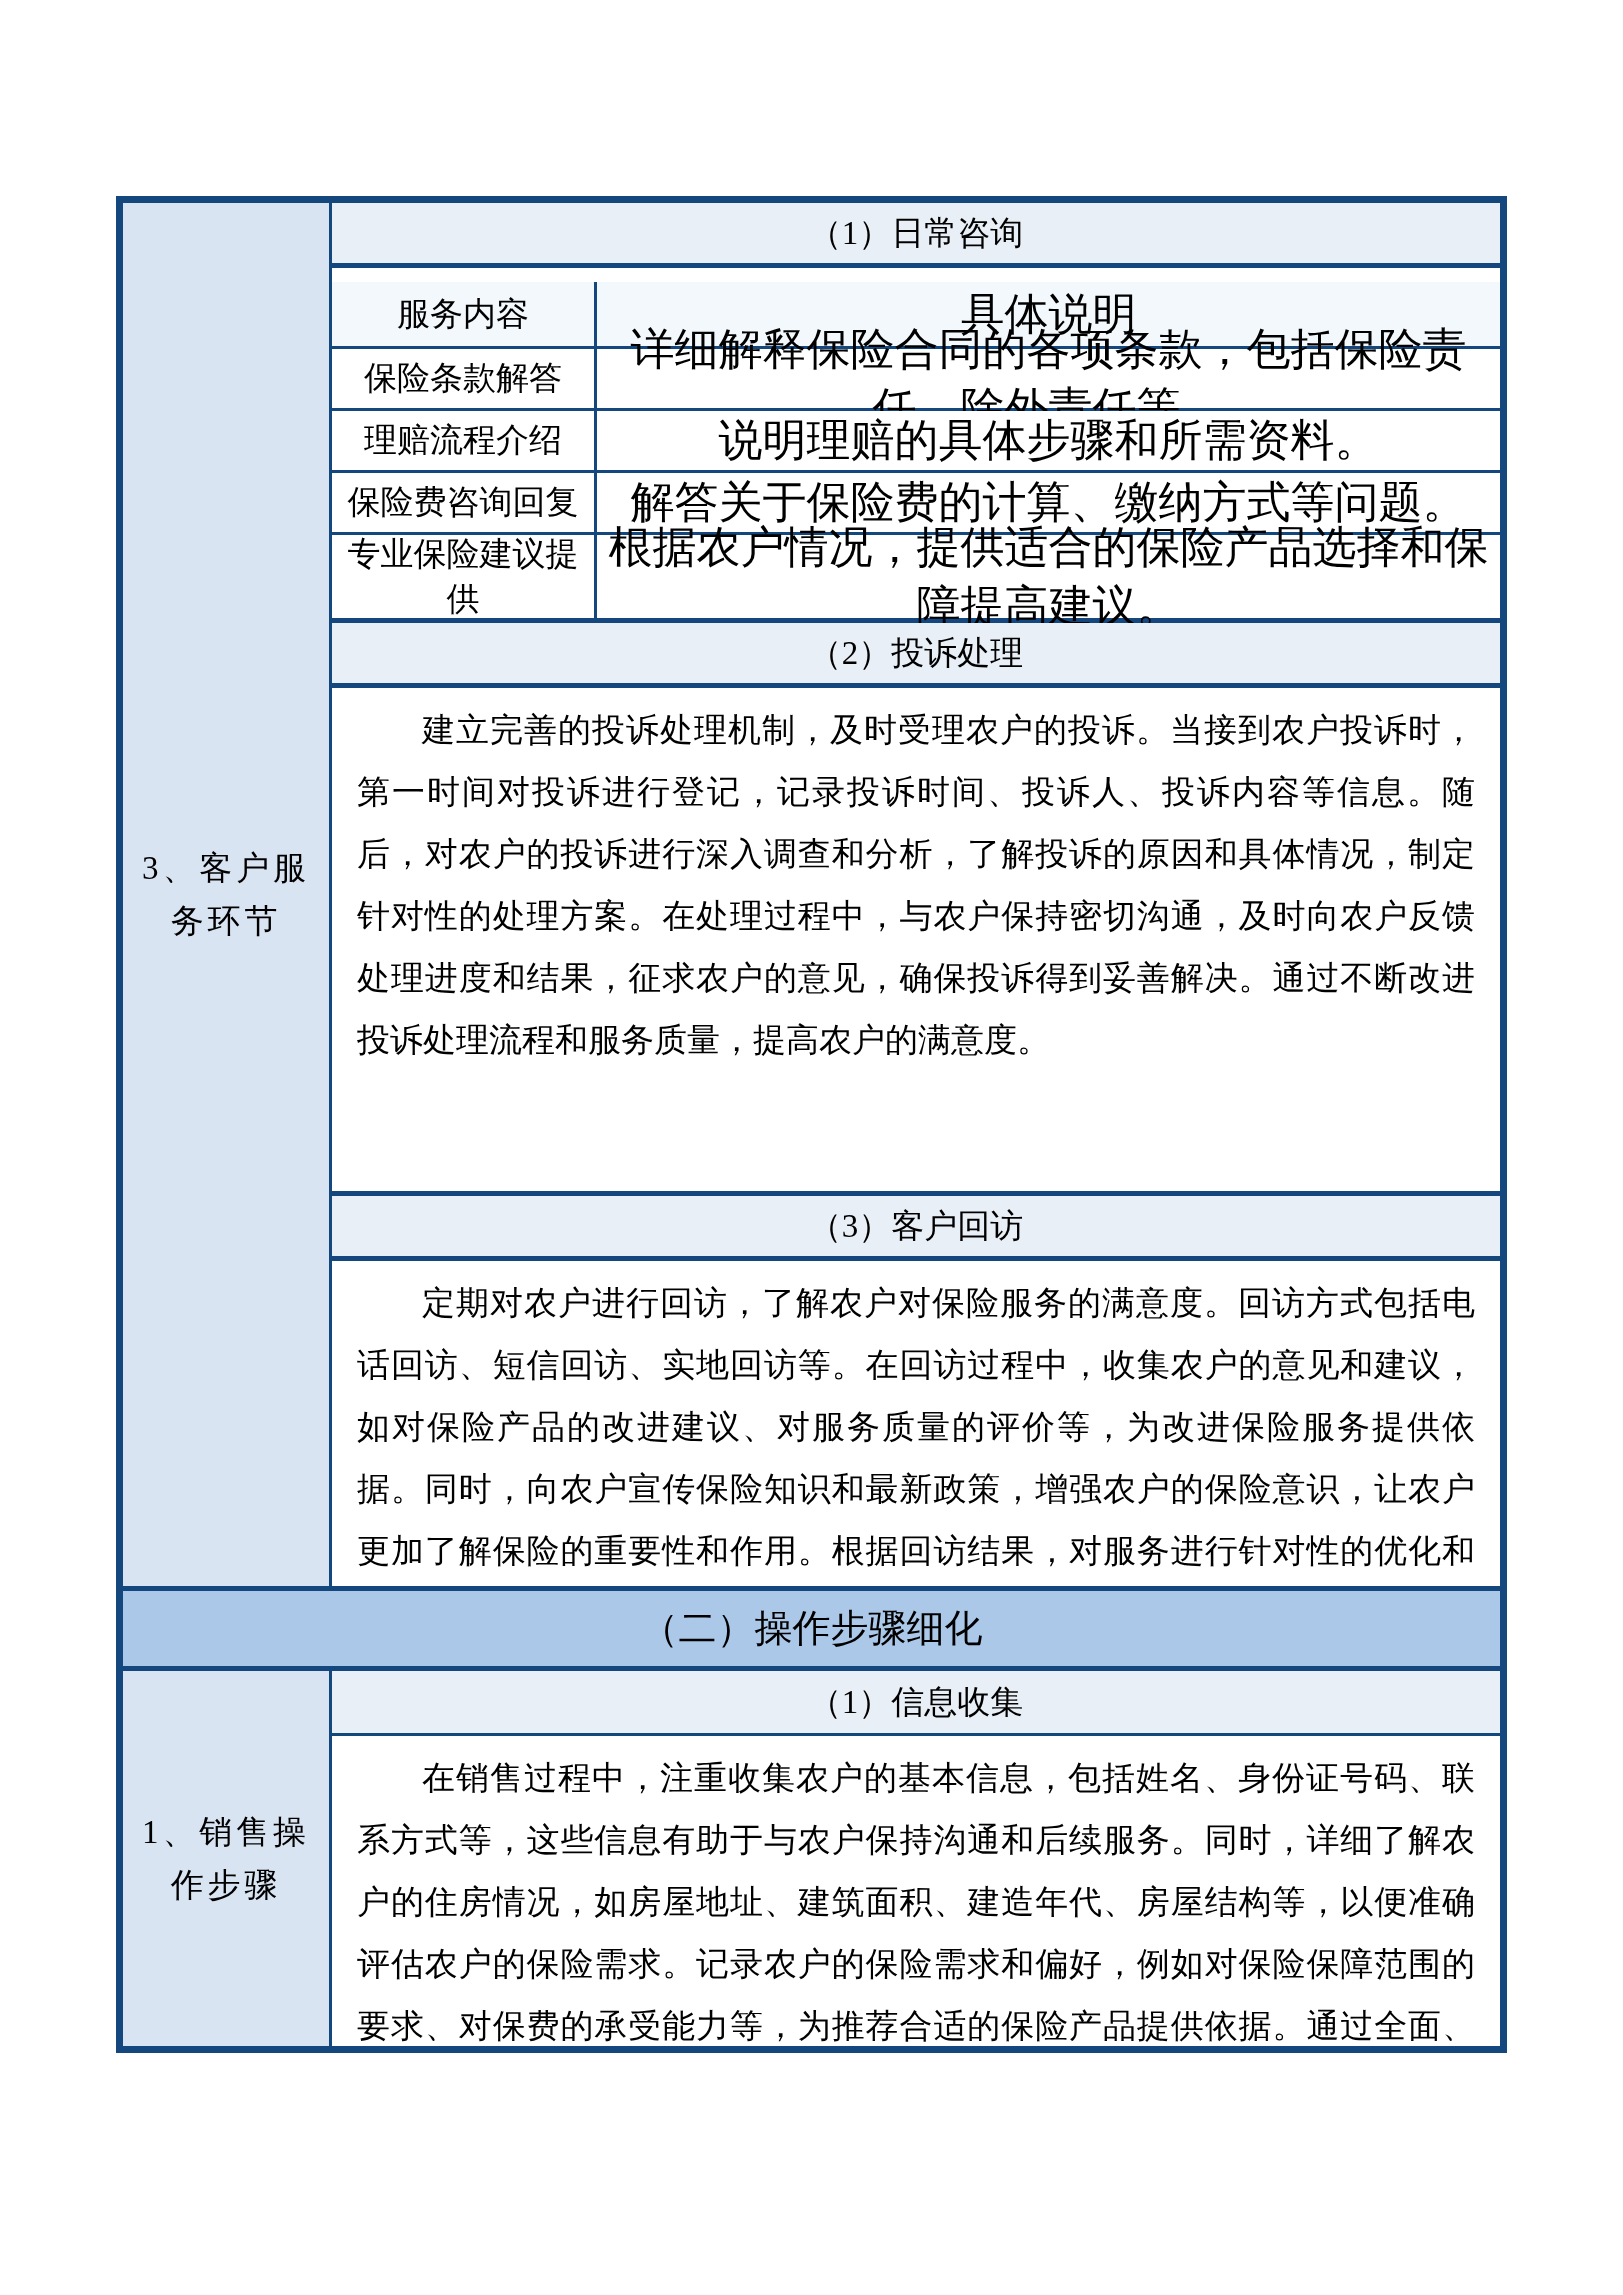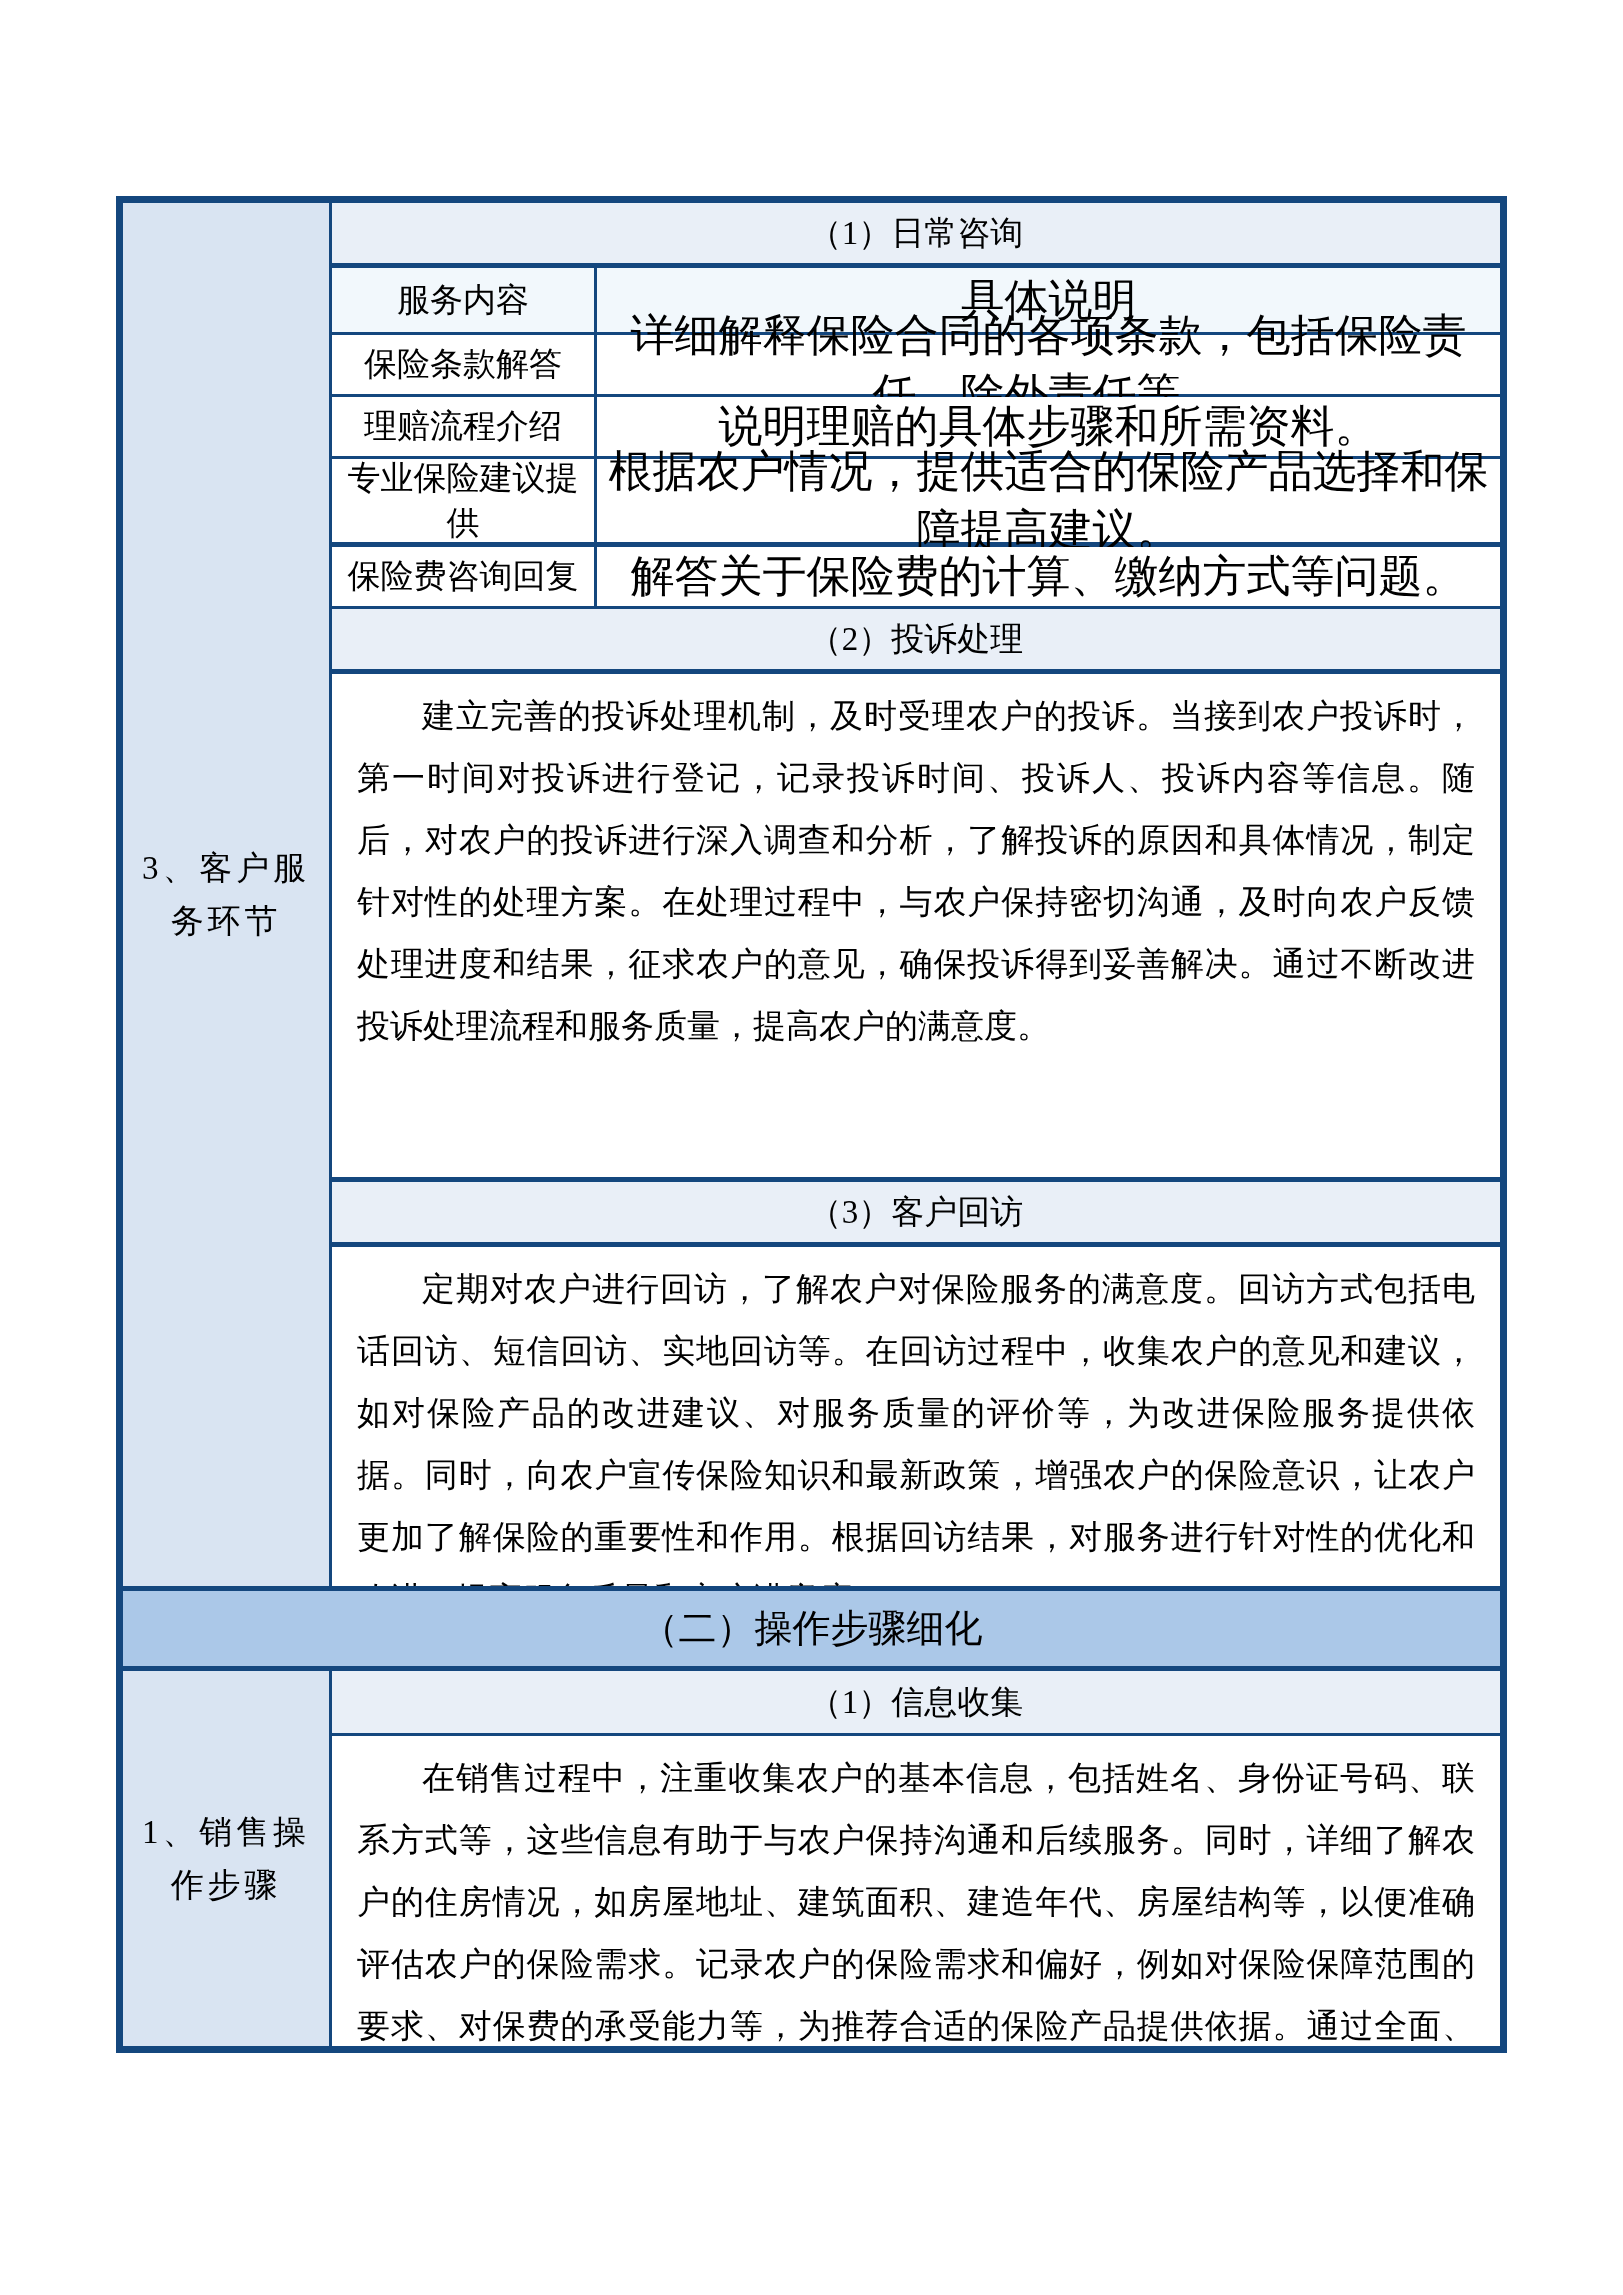--- a/index.html
+++ b/index.html
@@ -51,20 +51,21 @@
     border-bottom: 5.9px solid var(--border, #14477E);
     display: flex; align-items: center; justify-content: center;
     font-size: 33px;
   }
   .sec-header-b { border-bottom-width: 3.9px; }
   .tbl-row { display: flex; flex: none; background: var(--cell-bg, #fff); }
   .subhead {
     height: 67px;
     background: var(--subtable-header-bg, #F2F8FC);
     border-bottom: 3.3px solid var(--border, #14477E);
+    margin-top: 14px;
   }
   .data-row { height: 62px; border-bottom: 3.3px solid var(--border, #14477E); }
   .data-row-last { height: 88px; border-bottom: 5.9px solid var(--border, #14477E); }
   .c1 {
     width: 265px; flex: none;
     border-right: 3.9px solid var(--border, #14477E);
     display: flex; align-items: center; justify-content: center;
     text-align: center; font-size: 33px; padding: 0 1.3px;
   }
   .c2 {
@@ -113,28 +114,28 @@
         <div class="tbl-row data-row">
           <div class="c1">保险条款解答</div>
           <div class="c2">详细解释保险合同的各项条款，包括保险责任、除外责任等。</div>
         </div>
 
         <div class="tbl-row data-row">
           <div class="c1">理赔流程介绍</div>
           <div class="c2">说明理赔的具体步骤和所需资料。</div>
         </div>
 
+        <div class="tbl-row data-row">
+          <div class="c1">保险费咨询回复</div>
+          <div class="c2">解答关于保险费的计算、缴纳方式等问题。</div>
+        </div>
+
         <div class="tbl-row data-row data-row-last">
           <div class="c1">专业保险建议提供</div>
           <div class="c2">根据农户情况，提供适合的保险产品选择和保障提高建议。</div>
-        </div>
-
-        <div class="tbl-row data-row">
-          <div class="c1">保险费咨询回复</div>
-          <div class="c2">解答关于保险费的计算、缴纳方式等问题。</div>
         </div>
 
         <div class="sec-header">（2）投诉处理</div>
 
         <div class="para">建立完善的投诉处理机制，及时受理农户的投诉。当接到农户投诉时，第一时间对投诉进行登记，记录投诉时间、投诉人、投诉内容等信息。随后，对农户的投诉进行深入调查和分析，了解投诉的原因和具体情况，制定针对性的处理方案。在处理过程中，与农户保持密切沟通，及时向农户反馈处理进度和结果，征求农户的意见，确保投诉得到妥善解决。通过不断改进投诉处理流程和服务质量，提高农户的满意度。</div>
 
         <div class="sec-header">（3）客户回访</div>
 
         <div class="para para-grow">定期对农户进行回访，了解农户对保险服务的满意度。回访方式包括电话回访、短信回访、实地回访等。在回访过程中，收集农户的意见和建议，如对保险产品的改进建议、对服务质量的评价等，为改进保险服务提供依据。同时，向农户宣传保险知识和最新政策，增强农户的保险意识，让农户更加了解保险的重要性和作用。根据回访结果，对服务进行针对性的优化和改进，提高服务质量和客户满意度。</div>
       </div>

